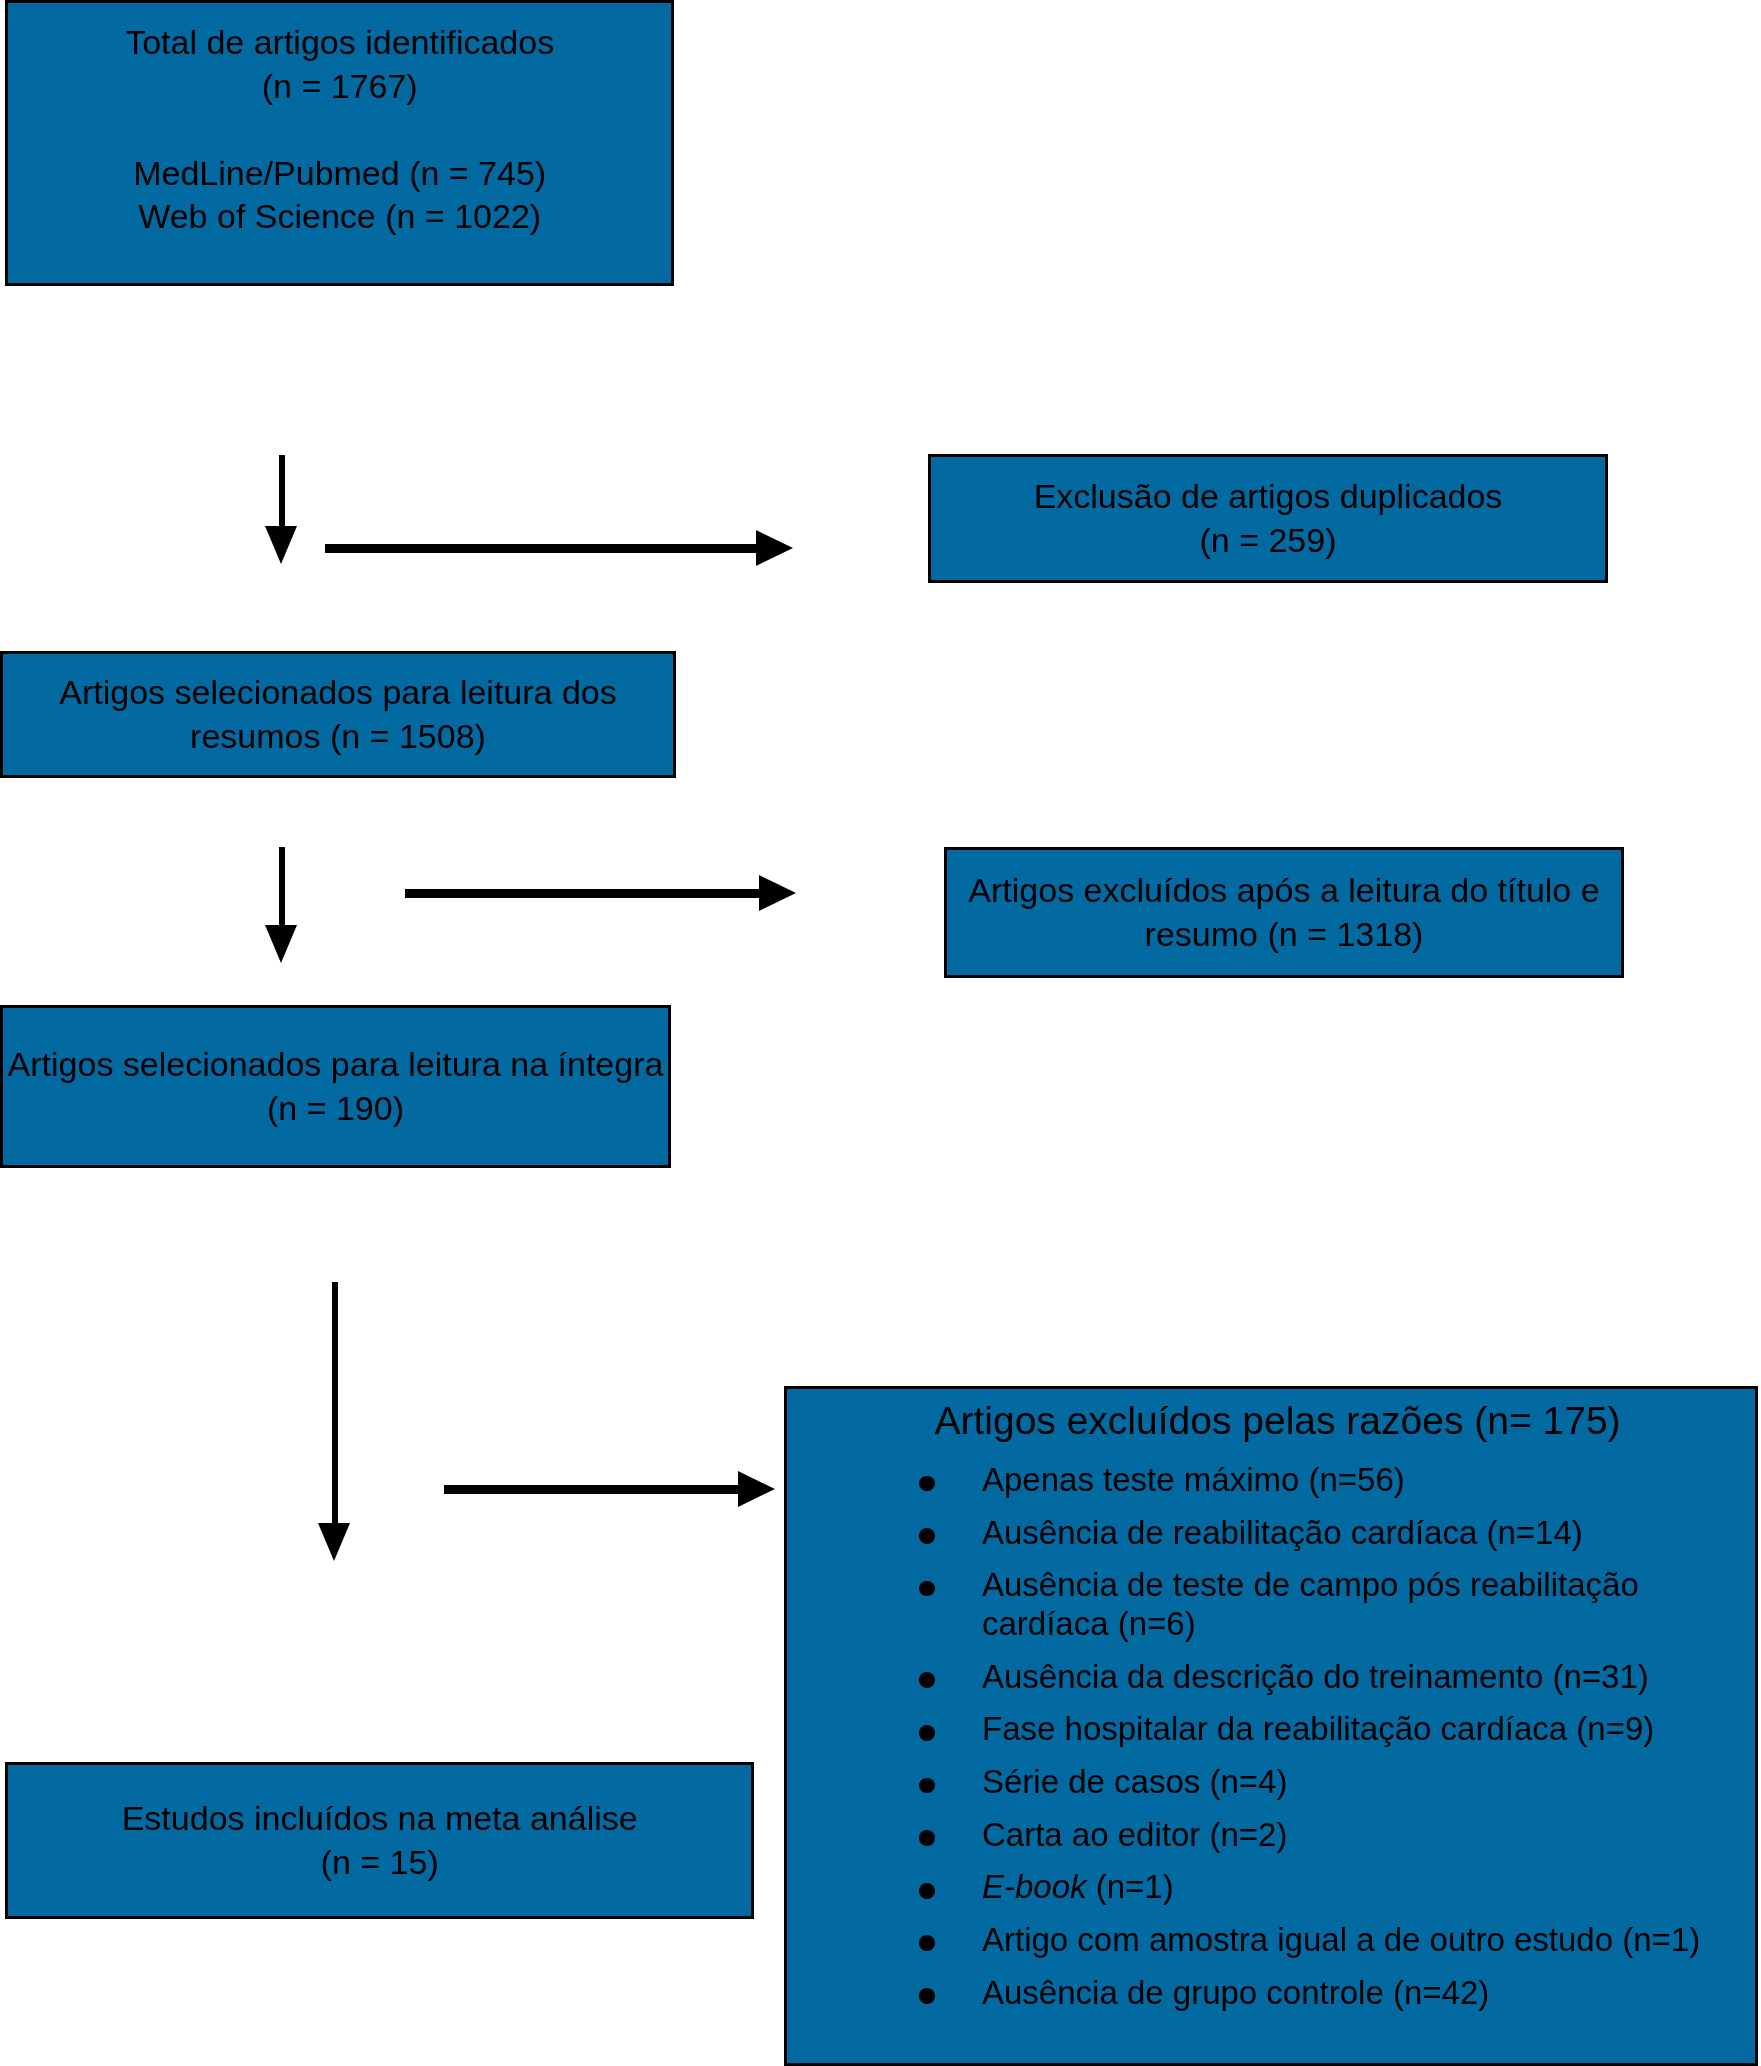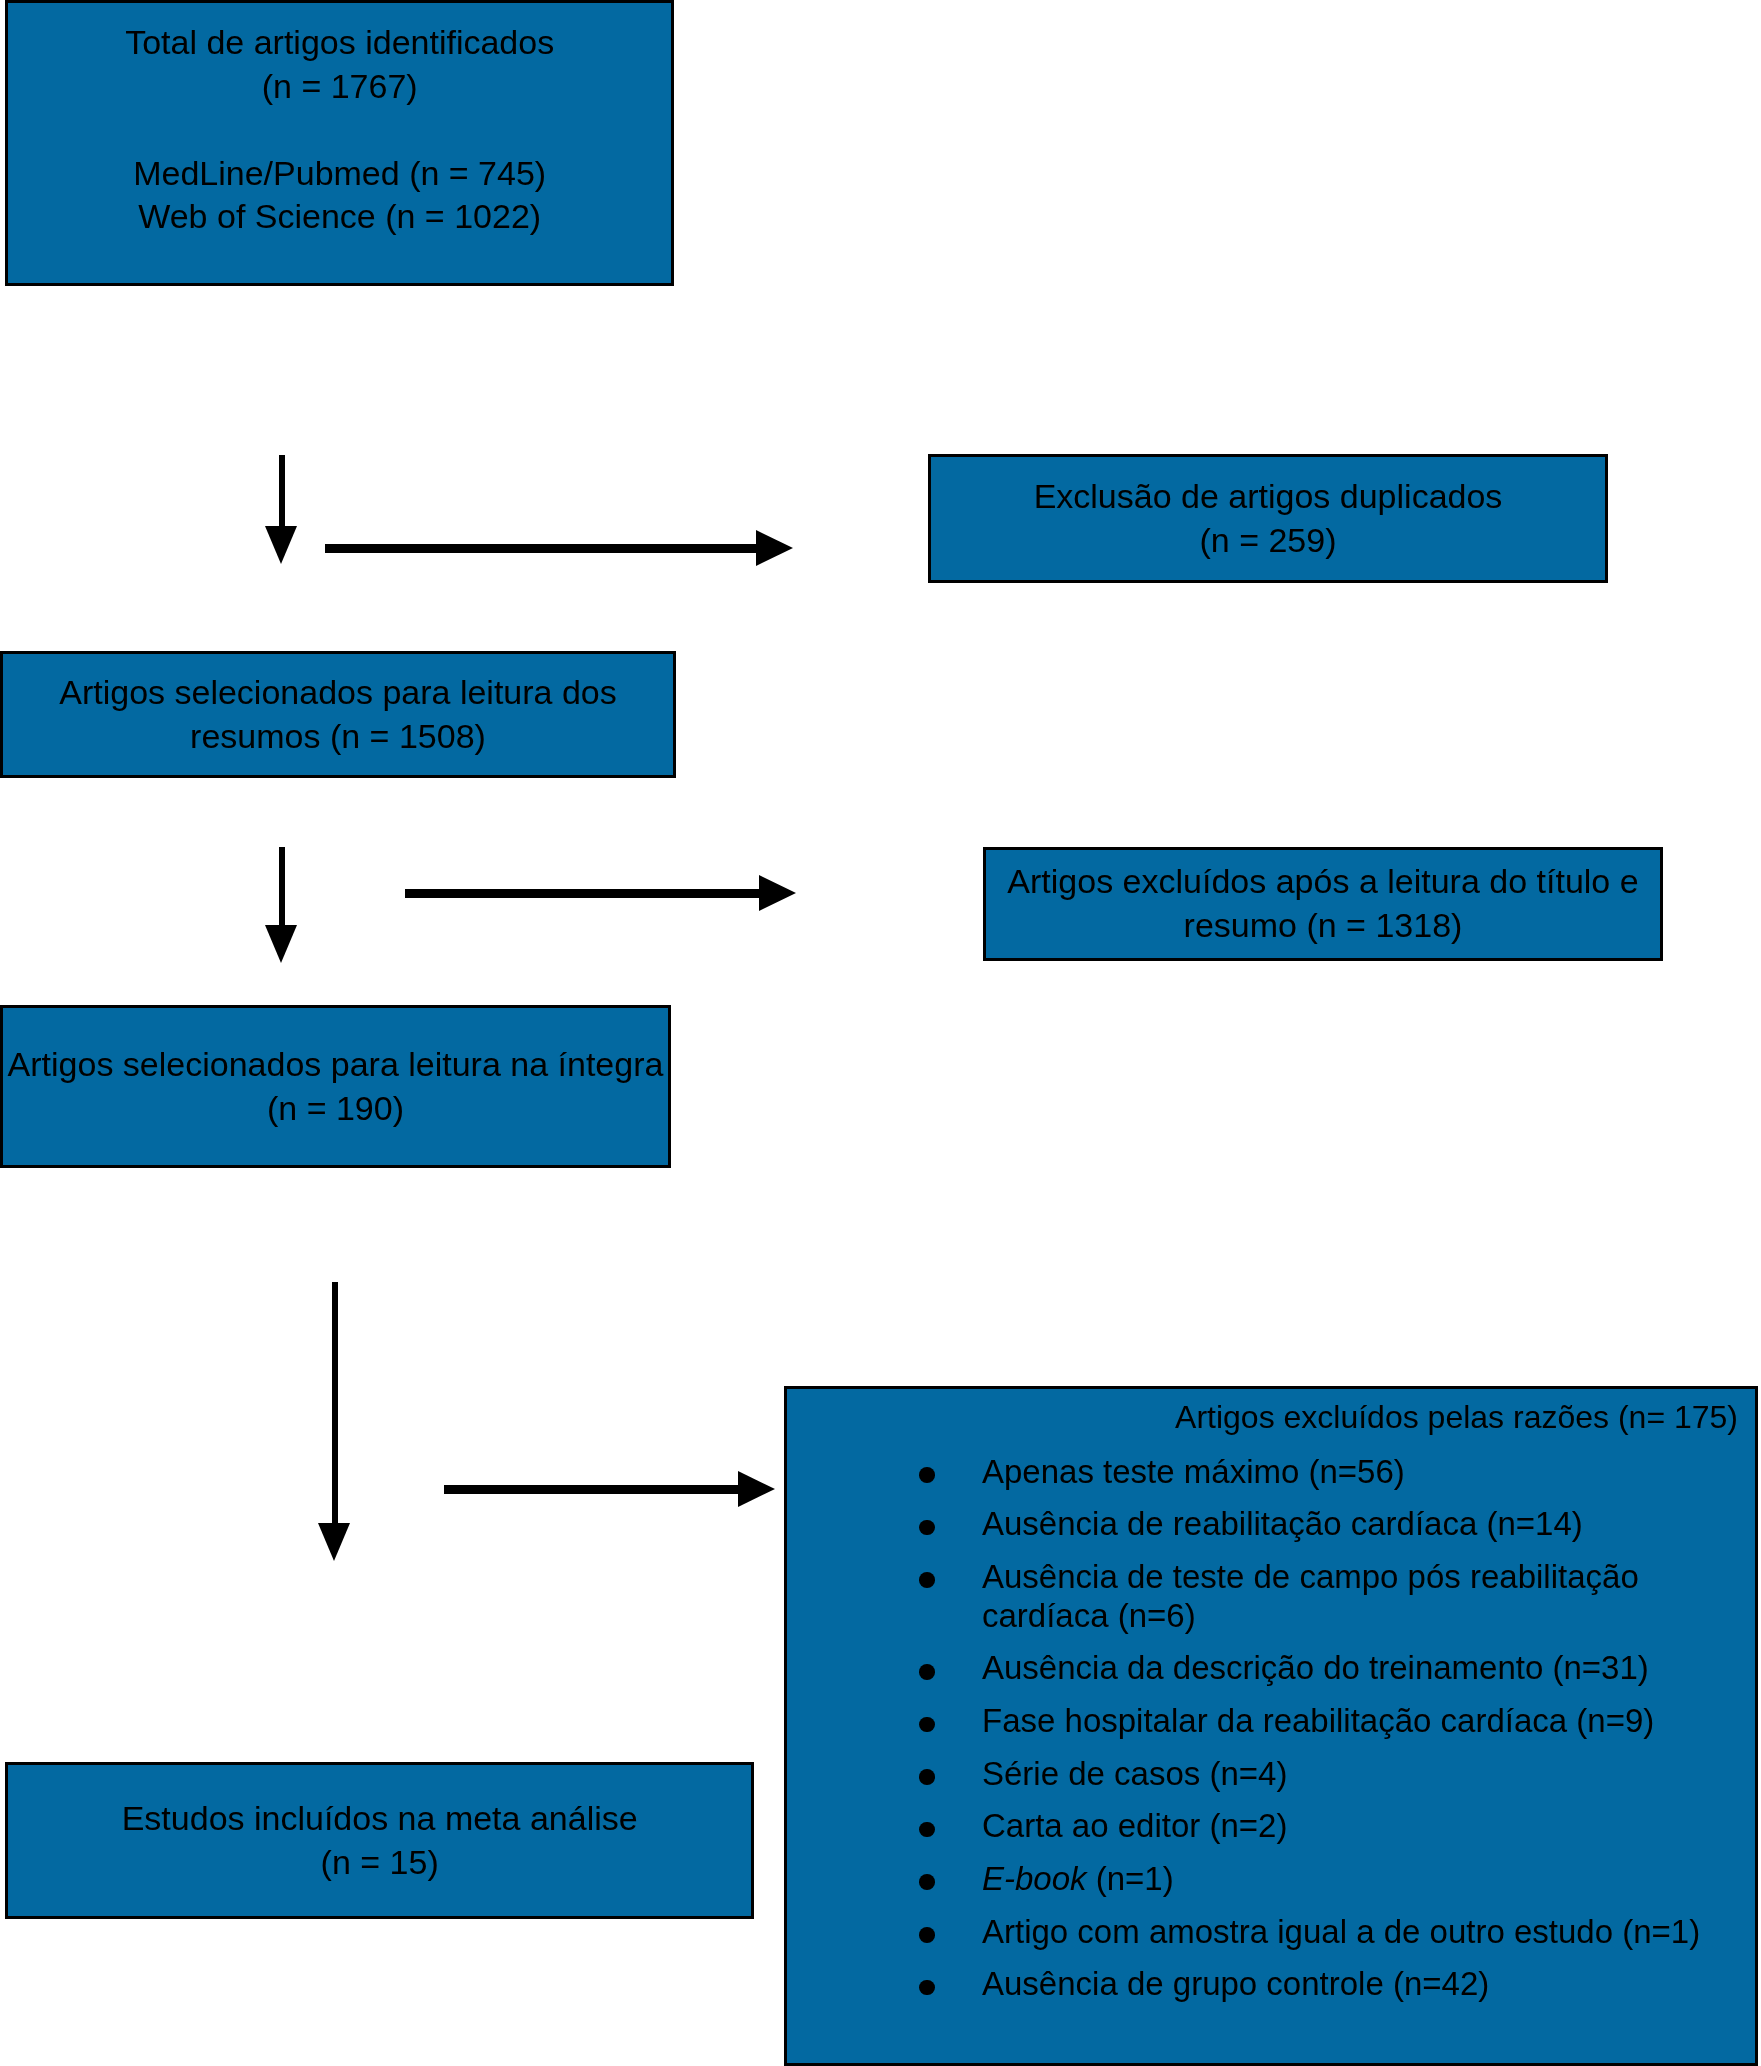--- a/index.html
+++ b/index.html
@@ -40,43 +40,43 @@
   }
   #box-identified .box-text { padding-bottom: 26px; }
 
   #box-duplicates {
     left: 928px; top: 454px; width: 680px; height: 129px;
   }
   #box-abstracts {
     left: 0px; top: 651px; width: 676px; height: 127px;
   }
   #box-excluded-title {
-    left: 983px; top: 847px; width: 680px; height: 114px;
+    left: 944px; top: 847px; width: 680px; height: 131px;
   }
   #box-fulltext {
     left: 0px; top: 1005px; width: 671px; height: 163px;
   }
   #box-included {
     left: 5.2px; top: 1762px; width: 749px; height: 157px;
   }
   #box-reasons {
     left: 784px; top: 1386px; width: 974px; height: 680px;
     align-items: flex-start;
     justify-content: flex-start;
   }
 
   
   .reasons-inner {
     width: 100%;
     padding: 9.2px 17px 0 17px;
     box-sizing: border-box;
   }
   .reasons-header {
-    text-align: right;
-    font-size: 32px;
+    text-align: center;
+    font-size: 39px;
     line-height: 1.2;
     padding-left: 13px;
   }
   ul.reasons-list {
     list-style: none;
     margin: 16px;
     padding: 0;
   }
   ul.reasons-list li {
     position: relative;

